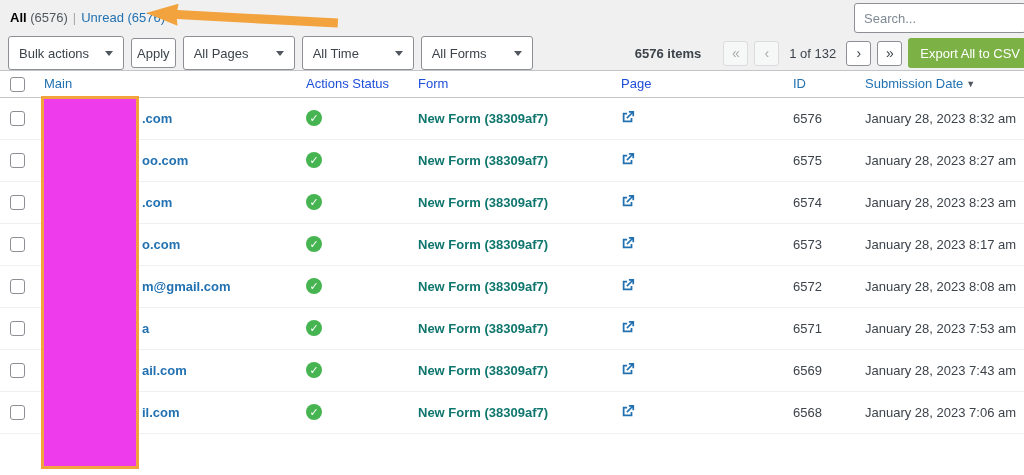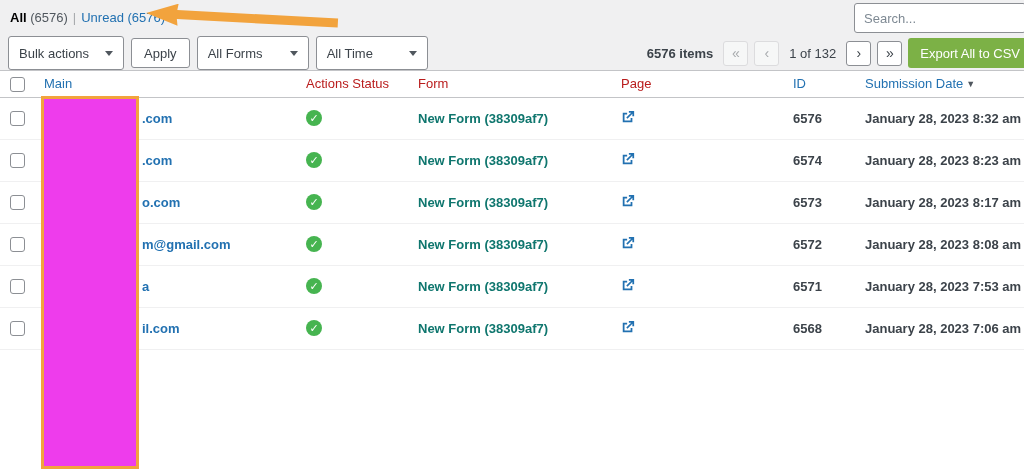--- a/index.html
+++ b/index.html
@@ -22,50 +22,50 @@
 
   
   .toolbar { position: absolute; top: 36px; left: 0; right: 0; height: 34px;
     display: flex; align-items: center; gap: 7px; padding-left: 8px; font-size: 13px; color: #3c434a; }
   .select { height: 30px; background: #fff; border: 1px solid #8c8f94; border-radius: 3px;
     display: flex; align-items: center; justify-content: space-between; gap: 16px;
     padding: 16px 10px; cursor: pointer; min-width: 112px; text-align: center; }
   .chevron-down { width: 0; height: 0; border-left: 4px solid transparent;
     border-right: 4px solid transparent; border-top: 5px solid #50575e; }
   .btn-apply { height: 30px; background: #fff; border: 1px solid #8c8f94; border-radius: 3px;
-    padding: 0 12px; font-size: 13px; color: #3c434a; cursor: pointer; font-family: "Liberation Sans", sans-serif; }
+    padding: 0 5px; font-size: 13px; color: #3c434a; cursor: pointer; font-family: "Liberation Sans", sans-serif; }
   .toolbar-right { margin-left: auto; display: flex; align-items: center; gap: 6px; }
-  .items-count { font-weight: 600; color: #3c434a; margin-right: 4px; }
+  .items-count { font-weight: 600; color: #3c434a; margin-right: 16px; }
   .pg { width: 25px; height: 25px; border-radius: 3px; display: flex; align-items: center;
     justify-content: center; font-size: 14px; line-height: 1; cursor: pointer; }
   .pg.disabled { background: #f6f7f7; border: 1px solid #dcdcde; color: #a7aaad; cursor: default; }
   .pg.enabled { background: #fff; border: 1px solid #8c8f94; color: #3c434a; }
   .pg-status { margin: 0 4px; color: #3c434a; }
   .btn-export { height: 30px; background: #7cb146; color: #fff; border: none; border-radius: 3px;
     padding: 0 12px; font-size: 13px; cursor: pointer; margin-right: -8px; white-space: nowrap;
     font-family: "Liberation Sans", sans-serif; }
 
   
   .table-wrap { position: absolute; top: 70px; left: 0; right: 0; bottom: 0; background: #fff;
     border-top: 1px solid #c3c4c7; }
   table { width: 100%; border-collapse: collapse; font-size: 13px; table-layout: fixed; padding-left: 28px; }
   thead th { height: 26px; text-align: left; padding: 0 10px; font-weight: 400;
     border-bottom: 1px solid #c3c4c7; white-space: nowrap; }
   .th-link { color: #2271b1; cursor: pointer; }
-  .th-plain { color: #b91c1c; }
+  .th-plain { color: #1d4ed8; }
   .sort-arrow { font-size: 9px; color: #50575e; margin-left: 3px; vertical-align: 1px; }
   tbody td { height: 42px; padding: 0 10px; border-bottom: 1px solid #f0f0f1; white-space: nowrap; overflow: hidden; }
   input[type=checkbox] { appearance: none; -webkit-appearance: none; width: 15px; height: 15px;
     border: 1px solid #8c8f94; border-radius: 3px; background: #fff; margin: 0; vertical-align: middle; cursor: pointer; }
   .email-link { color: #2271b1; font-weight: 700; text-decoration: none; display: inline-block; margin-left: 98px; }
   .form-link { color: #0f766e; font-weight: 700; text-decoration: none; }
   .status-check { display: inline-flex; width: 16px; height: 16px; border-radius: 50%;
     background: #46b450; color: #fff; align-items: center; justify-content: center;
     font-size: 11px; line-height: 1; }
-  .col-id, .col-date { font-weight: 700; color: #3c434a; }
+  .col-id, .col-date { font-weight: 400; color: #3c434a; }
 
   
   .redaction { position: absolute; left: 41px; top: 96px; width: 98px; height: 373px;
     background: #ee3cec; border: 3px solid #f2a33d; z-index: 5; }
   .arrow-svg { position: absolute; left: 142px; top: 4px; z-index: 6; }
 </style>
 </head>
 <body>
 
 <div class="screen">
@@ -77,25 +77,29 @@
     <input class="search-input" type="text" placeholder="Search..." style="">
   </div>
 
   <div class="toolbar">
     <div class="select">
       <span>Bulk actions</span>
       <span class="chevron-down"></span>
     </div>
     <button class="btn-apply">Apply</button>
     <div class="select">
+      <span>All Pages</span>
+      <span class="chevron-down"></span>
+    </div>
+    <div class="select">
+      <span>All Time</span>
+      <span class="chevron-down"></span>
+    </div>
+    <div class="select">
       <span>All Forms</span>
-      <span class="chevron-down"></span>
-    </div>
-    <div class="select">
-      <span>All Time</span>
       <span class="chevron-down"></span>
     </div>
     <div class="toolbar-right">
       <span class="items-count">6576 items</span>
       <span class="pg disabled">«</span>
       <span class="pg disabled">‹</span>
       <span class="pg-status">1 of 132</span>
       <span class="pg enabled">›</span>
       <span class="pg enabled">»</span>
       <button class="btn-export">Export All to CSV</button>
@@ -136,20 +140,36 @@
           <path d="M9 1h6v6h-2V4.4L7.4 10 6 8.6 11.6 3H9V1z"></path>
           <path d="M2 3h5v2H4v7h7V9h2v5H2V3z"></path>
         </svg>
       </a>
     </td>
     <td class="col-id">6576</td>
     <td class="col-date">January 28, 2023 8:32 am</td>
   </tr>
           <tr>
     <td><input type="checkbox" style=""></td>
+    <td><a href="#" class="email-link">oo.com</a></td>
+    <td><span class="status-check">✓</span></td>
+    <td><a href="#" class="form-link">New Form (38309af7)</a></td>
+    <td>
+      <a href="#" style="display:inline-block;line-height:0">
+        <svg width="14" height="14" viewBox="0 0 16 16" fill="#2271b1">
+          <path d="M9 1h6v6h-2V4.4L7.4 10 6 8.6 11.6 3H9V1z"></path>
+          <path d="M2 3h5v2H4v7h7V9h2v5H2V3z"></path>
+        </svg>
+      </a>
+    </td>
+    <td class="col-id">6575</td>
+    <td class="col-date">January 28, 2023 8:27 am</td>
+  </tr>
+          <tr>
+    <td><input type="checkbox" style=""></td>
     <td><a href="#" class="email-link">.com</a></td>
     <td><span class="status-check">✓</span></td>
     <td><a href="#" class="form-link">New Form (38309af7)</a></td>
     <td>
       <a href="#" style="display:inline-block;line-height:0">
         <svg width="14" height="14" viewBox="0 0 16 16" fill="#2271b1">
           <path d="M9 1h6v6h-2V4.4L7.4 10 6 8.6 11.6 3H9V1z"></path>
           <path d="M2 3h5v2H4v7h7V9h2v5H2V3z"></path>
         </svg>
       </a>
@@ -197,20 +217,36 @@
     <td>
       <a href="#" style="display:inline-block;line-height:0">
         <svg width="14" height="14" viewBox="0 0 16 16" fill="#2271b1">
           <path d="M9 1h6v6h-2V4.4L7.4 10 6 8.6 11.6 3H9V1z"></path>
           <path d="M2 3h5v2H4v7h7V9h2v5H2V3z"></path>
         </svg>
       </a>
     </td>
     <td class="col-id">6571</td>
     <td class="col-date">January 28, 2023 7:53 am</td>
+  </tr>
+          <tr>
+    <td><input type="checkbox" style=""></td>
+    <td><a href="#" class="email-link">ail.com</a></td>
+    <td><span class="status-check">✓</span></td>
+    <td><a href="#" class="form-link">New Form (38309af7)</a></td>
+    <td>
+      <a href="#" style="display:inline-block;line-height:0">
+        <svg width="14" height="14" viewBox="0 0 16 16" fill="#2271b1">
+          <path d="M9 1h6v6h-2V4.4L7.4 10 6 8.6 11.6 3H9V1z"></path>
+          <path d="M2 3h5v2H4v7h7V9h2v5H2V3z"></path>
+        </svg>
+      </a>
+    </td>
+    <td class="col-id">6569</td>
+    <td class="col-date">January 28, 2023 7:43 am</td>
   </tr>
           <tr>
     <td><input type="checkbox" style=""></td>
     <td><a href="#" class="email-link">il.com</a></td>
     <td><span class="status-check">✓</span></td>
     <td><a href="#" class="form-link">New Form (38309af7)</a></td>
     <td>
       <a href="#" style="display:inline-block;line-height:0">
         <svg width="14" height="14" viewBox="0 0 16 16" fill="#2271b1">
           <path d="M9 1h6v6h-2V4.4L7.4 10 6 8.6 11.6 3H9V1z"></path>

